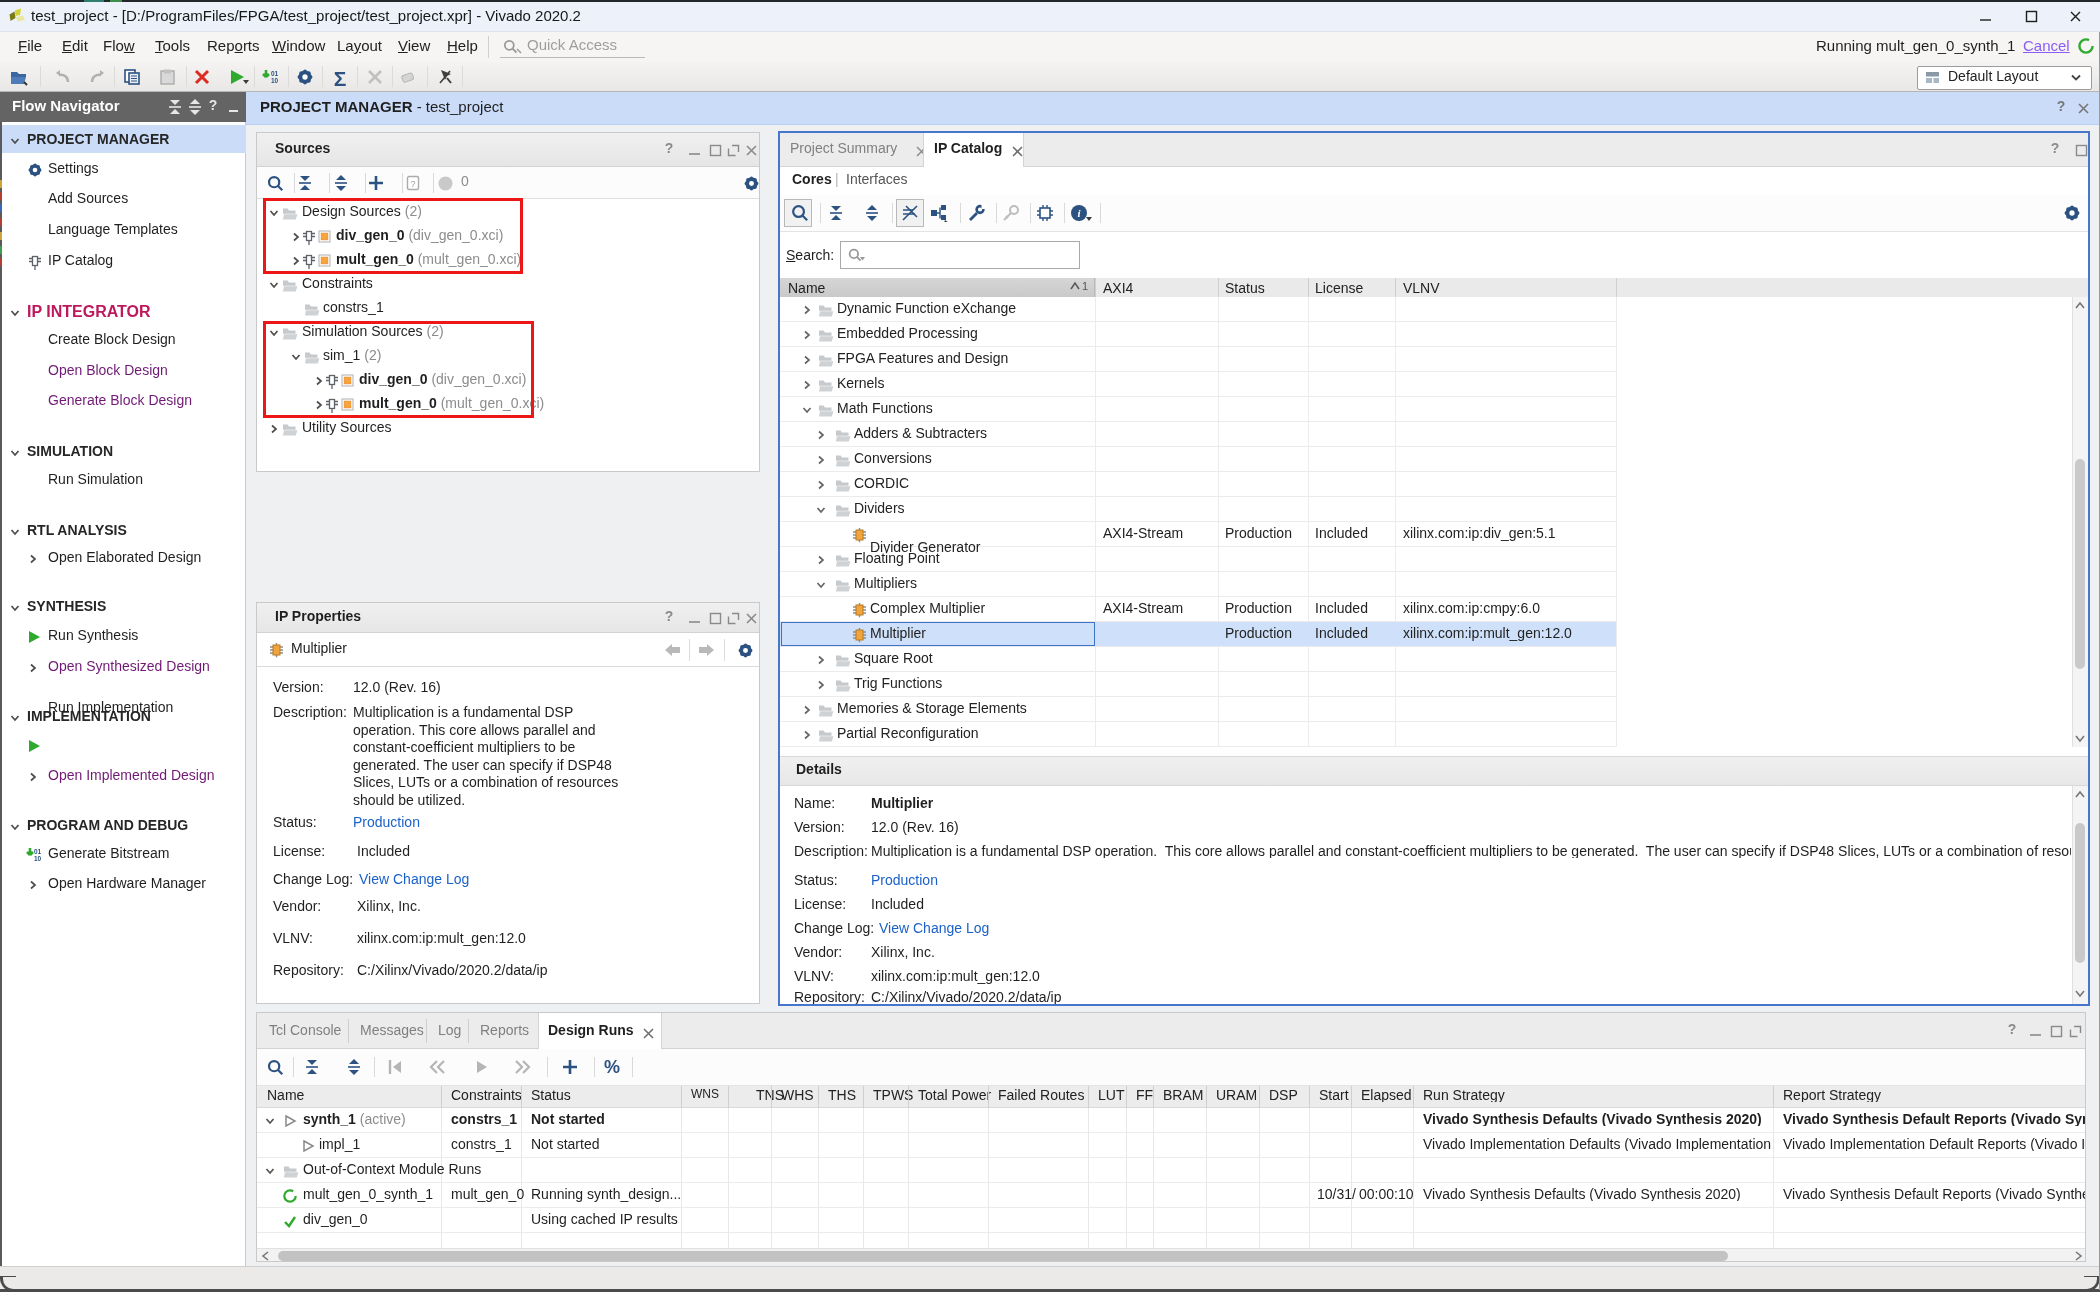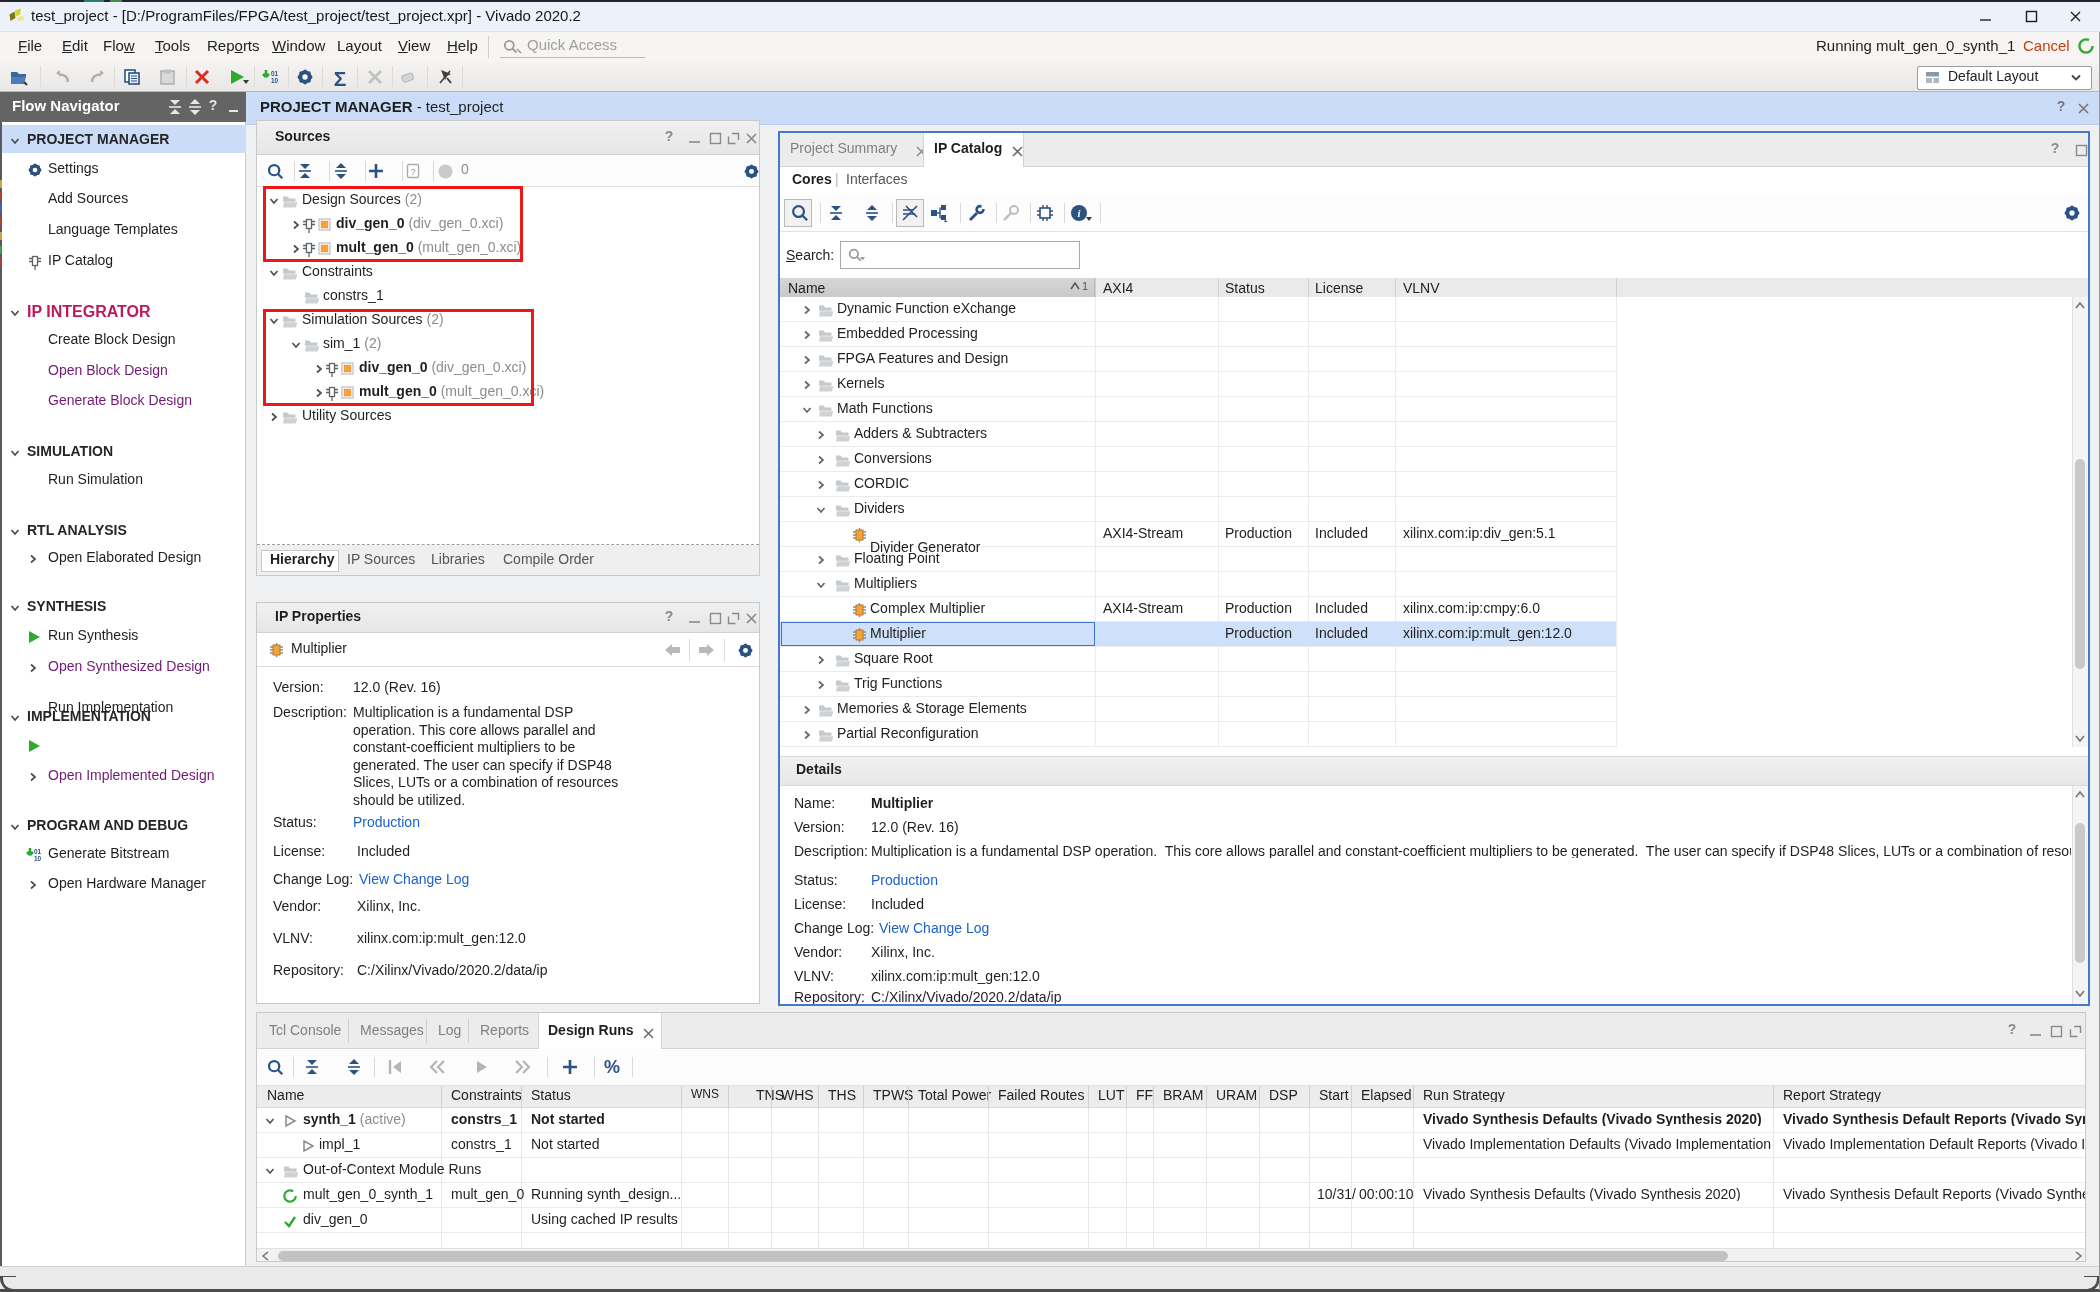--- a/index.html
+++ b/index.html
@@ -1,21 +1,21 @@
 <!DOCTYPE html>
 <html><head><meta charset="utf-8"><style>
 *{box-sizing:border-box}
 html,body{margin:0;padding:0;width:2100px;height:1292px;overflow:hidden;
  font-family:"Liberation Sans",sans-serif;font-size:14px;color:#1f1f1f;background:#eef0f2}
 .a{position:absolute}
 .b{font-weight:bold}
 .gy{color:#8c8c8c}
 .dis{color:#701a75}
 .lk{color:#1b61c9}
-.lku{color:#c2410c;}
+.lku{color:#8b5cf6;text-decoration:underline}
 .t{white-space:nowrap;line-height:1}
 .panel{position:absolute;background:#fff;border:1px solid #c9c9c9;overflow:hidden}
 .phead{position:absolute;left:0;top:0;right:0;height:30px;background:linear-gradient(#f0f0f0,#e6e6e6);border-bottom:1px solid #d2d2d2}
 </style></head><body>
 <div class="a" style="left:0px;top:0px;width:2100px;height:32px;background:#edf1f9;border-bottom:1px solid #dde1e9"></div>
 <div class="a" style="left:0px;top:0px;width:2100px;height:2px;background:#23262b"></div>
 <div class="a" style="left:84px;top:0px;width:20px;height:2px;background:#2e7d6e"></div>
 <div class="a" style="left:110px;top:0px;width:12px;height:2px;background:#3c8f4a"></div>
 <svg class="a" style="left:9px;top:7px;" width="17" height="17" viewBox="0 0 17 17">
     <path d="M0.5 7.5L5.5 4.5 6.5 11 1.5 14z" fill="#7a7a15"></path>
@@ -237,21 +237,21 @@
 <svg class="a" style="left:26px;top:847px;" width="17" height="16" viewBox="0 0 17 16">
     <path d="M4 1v7M4 8l-3-3M4 8l3-3" stroke="#2faa2f" stroke-width="2.6"></path>
     <text x="8" y="7" font-size="6.5" fill="#2c5282" font-family="Liberation Sans" font-weight="bold">01</text>
     <text x="8" y="14" font-size="6.5" fill="#2c5282" font-family="Liberation Sans" font-weight="bold">10</text>
   </svg>
 <div class="a t " style="left:48px;top:846px;font-size:14px;">Generate Bitstream</div>
 <svg class="a" style="left:28px;top:880px;" width="10" height="10" viewBox="0 0 10 10">
     <path d="M3 1.5l4 3.5-4 3.5" stroke="#4d4d4d" stroke-width="1.7" fill="none"></path>
   </svg>
 <div class="a t " style="left:48px;top:876px;font-size:14px;">Open Hardware Manager</div>
-<div class="panel" style="left:256px;top:120px;width:504px;height:456px">
+<div class="panel" style="left:256px;top:132px;width:504px;height:340px">
 <div class="phead" style="height:34px"></div>
 <div class="a t b" style="left:18px;top:8px;font-size:14px;">Sources</div>
 <div class="a t b" style="left:412px;top:8px;transform:translateX(-50%);font-size:14px;color:#8a8a8a">?</div>
 <svg class="a" style="left:431px;top:11px;" width="13" height="13" viewBox="0 0 13 13">
       <path d="M1 10h11" stroke="#8a8a8a" stroke-width="1.6"></path>
     </svg>
 <svg class="a" style="left:452px;top:11px;" width="13" height="13" viewBox="0 0 13 13">
       <rect x="1.5" y="1.5" width="10" height="10" fill="none" stroke="#8a8a8a" stroke-width="1.4"></rect>
     </svg>
 <svg class="a" style="left:470px;top:11px;" width="13" height="13" viewBox="0 0 13 13">

